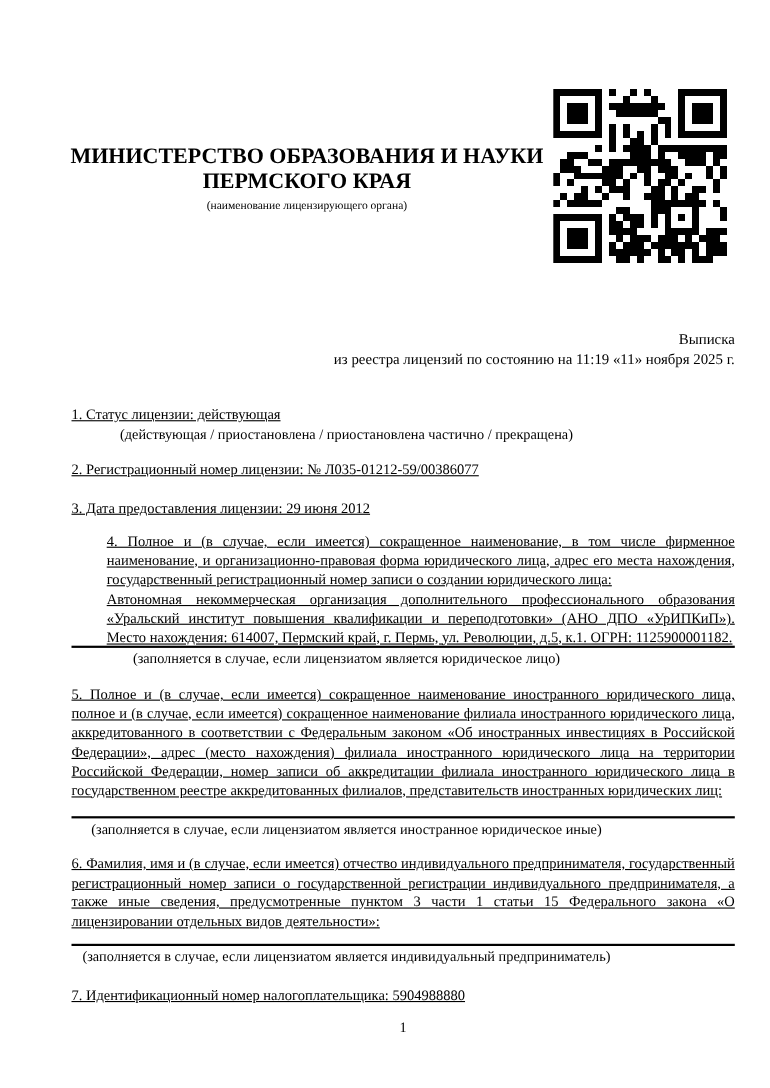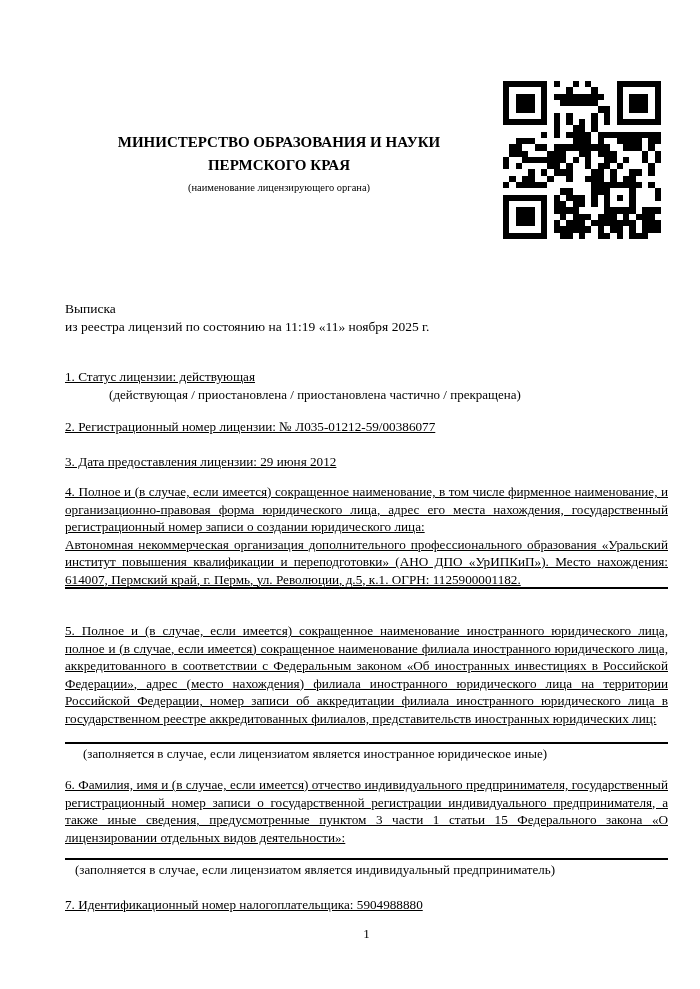--- a/index.html
+++ b/index.html
@@ -25,53 +25,53 @@
     height: 158px;
   }
 
   .header {
     position: absolute;
     left: 50px;
     top: 131px;
     width: 458px;
     text-align: center;
     font-weight: bold;
-    font-size: 15px;
+    font-size: 20px;
     line-height: 23px;
   }
   .hcap {
     position: absolute;
     left: 50px;
     top: 181px;
     width: 458px;
     text-align: center;
     font-size: 10.5px;
     line-height: 13px;
   }
 
   .title {
     position: absolute;
     left: 65px;
     top: 300px;
     width: 603px;
-    text-align: left;
+    text-align: right;
     font-size: 13.5px;
     line-height: 18px;
   }
 
   .para {
     position: absolute;
     left: 65px;
     width: 603px;
     font-size: 13.2px;
     line-height: 17.5px;
     text-align: justify;
     text-decoration: underline;
   }
-  .para .flow { text-align: justify; }
+  .para .flow { text-align: justify; margin-left: 32px; }
 
   .capbox {
     position: absolute;
     left: 65px;
     width: 500px;
     text-align: center;
     font-size: 13px;
     line-height: 13px;
   }
 
@@ -453,20 +453,21 @@
 
   <div class="para" style="top:418px">2. Регистрационный номер лицензии: № Л035-01212-59/00386077</div>
 
   <div class="para" style="top:453px">3. Дата предоставления лицензии: 29 июня 2012</div>
 
   <div class="para" style="top:483px">
     <div class="flow">4. Полное и (в случае, если имеется) сокращенное наименование, в том числе фирменное наименование, и организационно-правовая форма юридического лица, адрес его места нахождения, государственный регистрационный номер записи о создании юридического лица:</div>
     <div class="flow">Автономная некоммерческая организация дополнительного профессионального образования «Уральский институт повышения квалификации и переподготовки» (АНО ДПО «УрИПКиП»). Место нахождения: 614007, Пермский край, г. Пермь, ул. Революции, д.5, к.1. ОГРН: 1125900001182.</div>
   </div>
   <div class="rule" style="top:587px"></div>
+  <div class="capbox" style="top:592px">(заполняется в случае, если лицензиатом является юридическое лицо)</div>
 
   <div class="para" style="top:622px">5. Полное и (в случае, если имеется) сокращенное наименование иностранного юридического лица, полное и (в случае, если имеется) сокращенное наименование филиала иностранного юридического лица, аккредитованного в соответствии с Федеральным законом «Об иностранных инвестициях в Российской Федерации», адрес (место нахождения) филиала иностранного юридического лица на территории Российской Федерации, номер записи об аккредитации филиала иностранного юридического лица в государственном реестре аккредитованных филиалов, представительств иностранных юридических лиц:</div>
   <div class="rule" style="top:742px"></div>
   <div class="capbox" style="top:747px">(заполняется в случае, если лицензиатом является иностранное юридическое иные)</div>
 
   <div class="para" style="top:776px">6. Фамилия, имя и (в случае, если имеется) отчество индивидуального предпринимателя, государственный регистрационный номер записи о государственной регистрации индивидуального предпринимателя, а также иные сведения, предусмотренные пунктом 3 части 1 статьи 15 Федерального закона «О лицензировании отдельных видов деятельности»:</div>
   <div class="rule" style="top:858px"></div>
   <div class="capbox" style="top:863px">(заполняется в случае, если лицензиатом является индивидуальный предприниматель)</div>
 
   <div class="para" style="top:896px">7. Идентификационный номер налогоплательщика: 5904988880</div>

